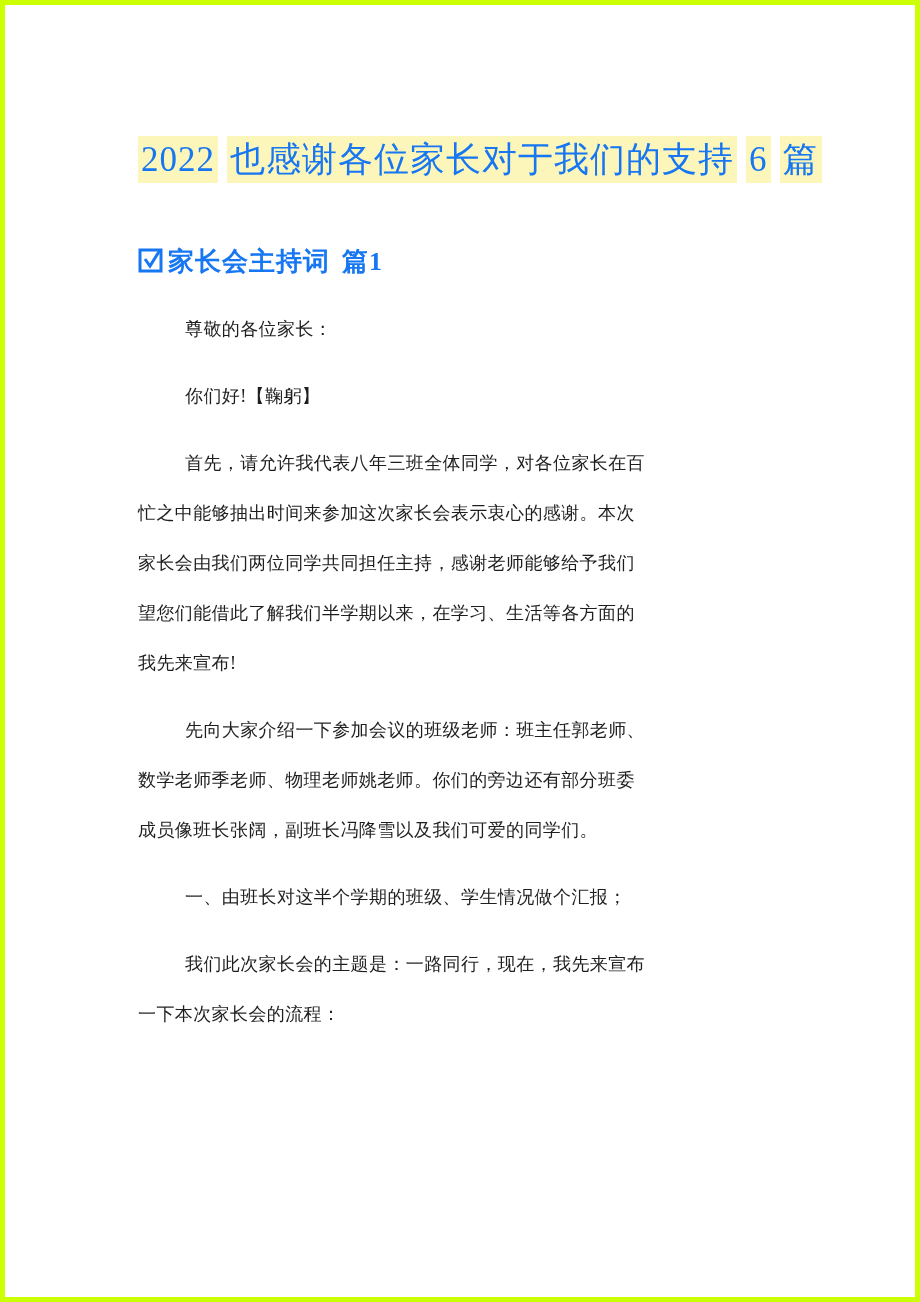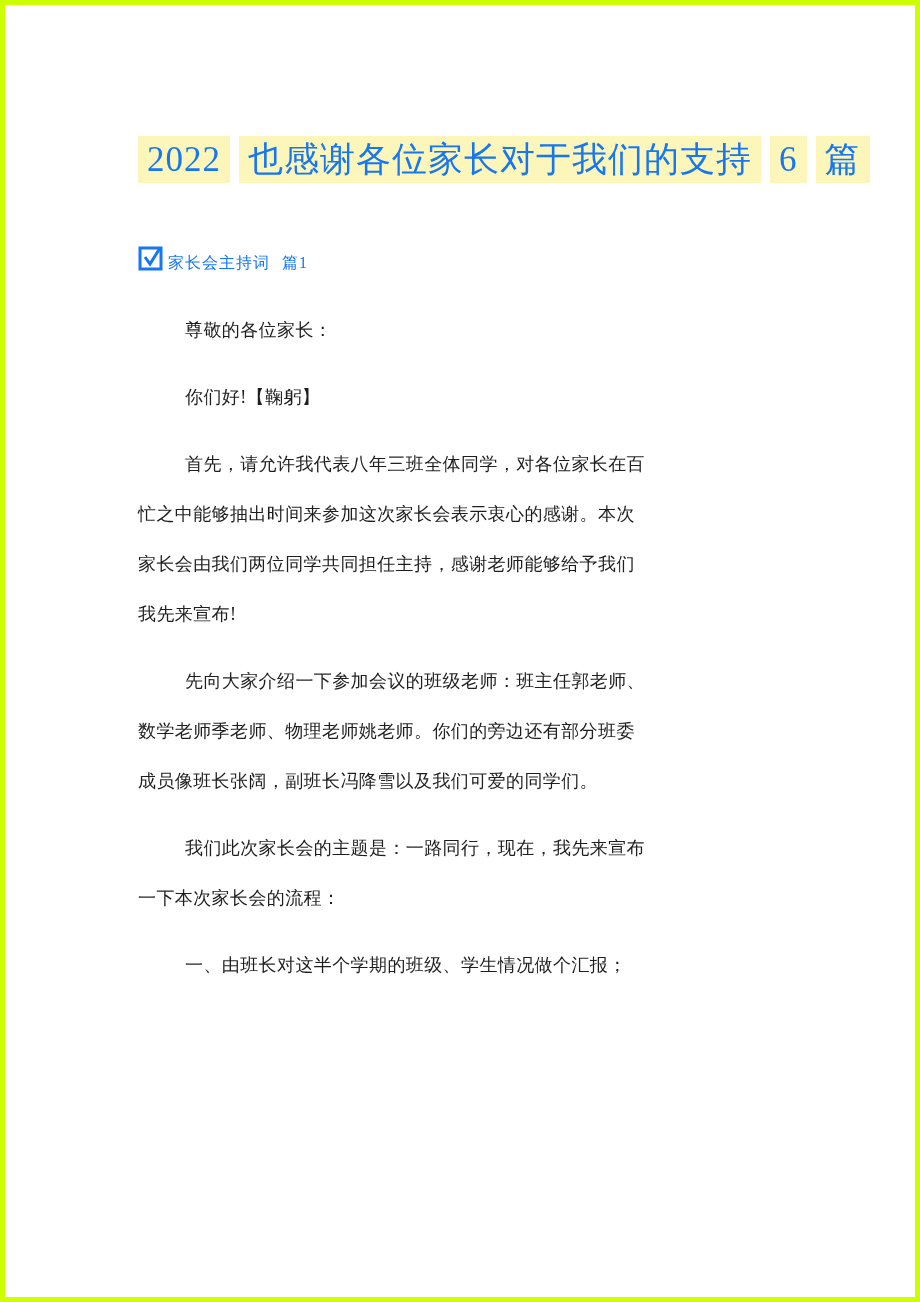--- a/index.html
+++ b/index.html
@@ -19,28 +19,28 @@
     font-size: 35px;
     font-weight: normal;
     line-height: 48px;
     text-align: center;
     color: var(--accent-blue, #1777f2);
     letter-spacing: 1px;
     white-space: nowrap;
   }
   .doc-title .hl {
     background: var(--highlight, #fdf6ba);
-    padding: 4px 9px;
+    padding: 4px 3px;
     margin-right: 9px;
   }
   .doc-title .hl:last-child { margin-right: 0; }
   .section-heading {
     margin: 60px 0 0 0;
-    font-size: 16px;
-    font-weight: normal;
+    font-size: 26px;
+    font-weight: bold;
     line-height: 36px;
     color: var(--accent-blue, #1777f2);
     letter-spacing: 1px;
     white-space: nowrap;
   }
   .section-heading .part { margin-left: 12px; }
   .checkbox-icon { display: inline-block; margin-right: 3px; }
   .checkbox-icon svg { vertical-align: -3px; }
   .doc-body {
     margin-top: 24px;
@@ -71,28 +71,29 @@
       <div class="para">
         <div class="line">尊敬的各位家长：</div>
       </div>
       <div class="para">
         <div class="line">你们好!【鞠躬】</div>
       </div>
       <div class="para">
         <div class="line">首先，请允许我代表八年三班全体同学，对各位家长在百</div>
         <div class="line">忙之中能够抽出时间来参加这次家长会表示衷心的感谢。本次</div>
         <div class="line">家长会由我们两位同学共同担任主持，感谢老师能够给予我们</div>
+        <div class="line">望您们能借此了解我们半学期以来，在学习、生活等各方面的</div>
         <div class="line">我先来宣布!</div>
       </div>
       <div class="para">
         <div class="line">先向大家介绍一下参加会议的班级老师：班主任郭老师、</div>
         <div class="line">数学老师季老师、物理老师姚老师。你们的旁边还有部分班委</div>
         <div class="line">成员像班长张阔，副班长冯降雪以及我们可爱的同学们。</div>
       </div>
       <div class="para">
+        <div class="line">一、由班长对这半个学期的班级、学生情况做个汇报；</div>
+      </div>
+      <div class="para">
         <div class="line">我们此次家长会的主题是：一路同行，现在，我先来宣布</div>
         <div class="line">一下本次家长会的流程：</div>
-      </div>
-      <div class="para">
-        <div class="line">一、由班长对这半个学期的班级、学生情况做个汇报；</div>
       </div>
     </div>
 </div>
 
 </body></html>

